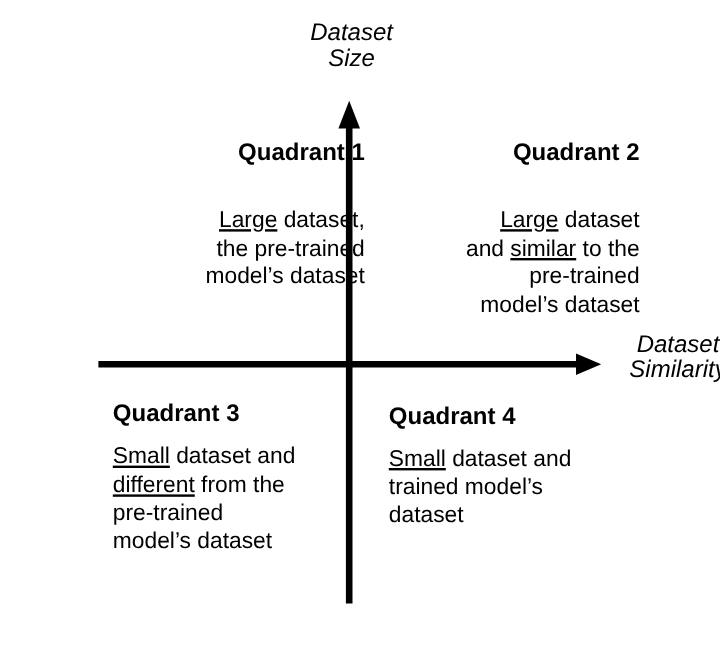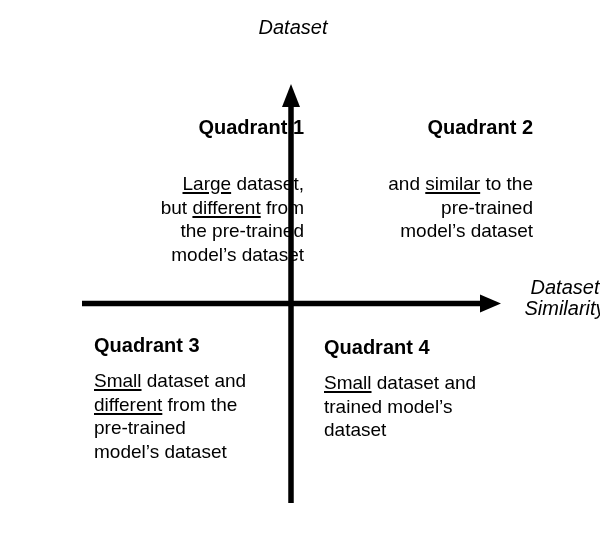--- a/index.html
+++ b/index.html
@@ -74,40 +74,41 @@
 
   <svg class="axes-svg" viewBox="0 0 600 552">
     <line x1="255" y1="503" x2="255" y2="105" stroke-width="5.5" stroke="#000000"></line>
     <polygon points="255,84 246,107 264,107" fill="#000000"></polygon>
     <line x1="46" y1="303.5" x2="446" y2="303.5" stroke-width="5.5" stroke="#000000"></line>
     <polygon points="465,303.5 444,294.5 444,312.5" fill="#000000"></polygon>
   </svg>
 
   <div class="axis-label y-label">
     <div>Dataset</div>
+    <div>Size</div>
   </div>
 
   <div class="axis-label x-label">
     <div>Dataset</div>
     <div>Similarity</div>
   </div>
 
   <div class="quadrant q1">
     <div class="q-title">Quadrant 1</div>
     <div class="q-body">
         <div><span class="u">Large</span><span> dataset,</span></div>
-        <div><span>but </span><span class="u">different</span><span> from</span></div>
         <div><span>the pre-trained</span></div>
         <div><span>model’s dataset</span></div>
       </div>
   </div>
 
   <div class="quadrant q2">
     <div class="q-title">Quadrant 2</div>
     <div class="q-body">
+        <div><span class="u">Large</span><span> dataset</span></div>
         <div><span>and </span><span class="u">similar</span><span> to the</span></div>
         <div><span>pre-trained</span></div>
         <div><span>model’s dataset</span></div>
       </div>
   </div>
 
   <div class="quadrant q3">
     <div class="q-title">Quadrant 3</div>
     <div class="q-body">
         <div><span class="u">Small</span><span> dataset and</span></div>

